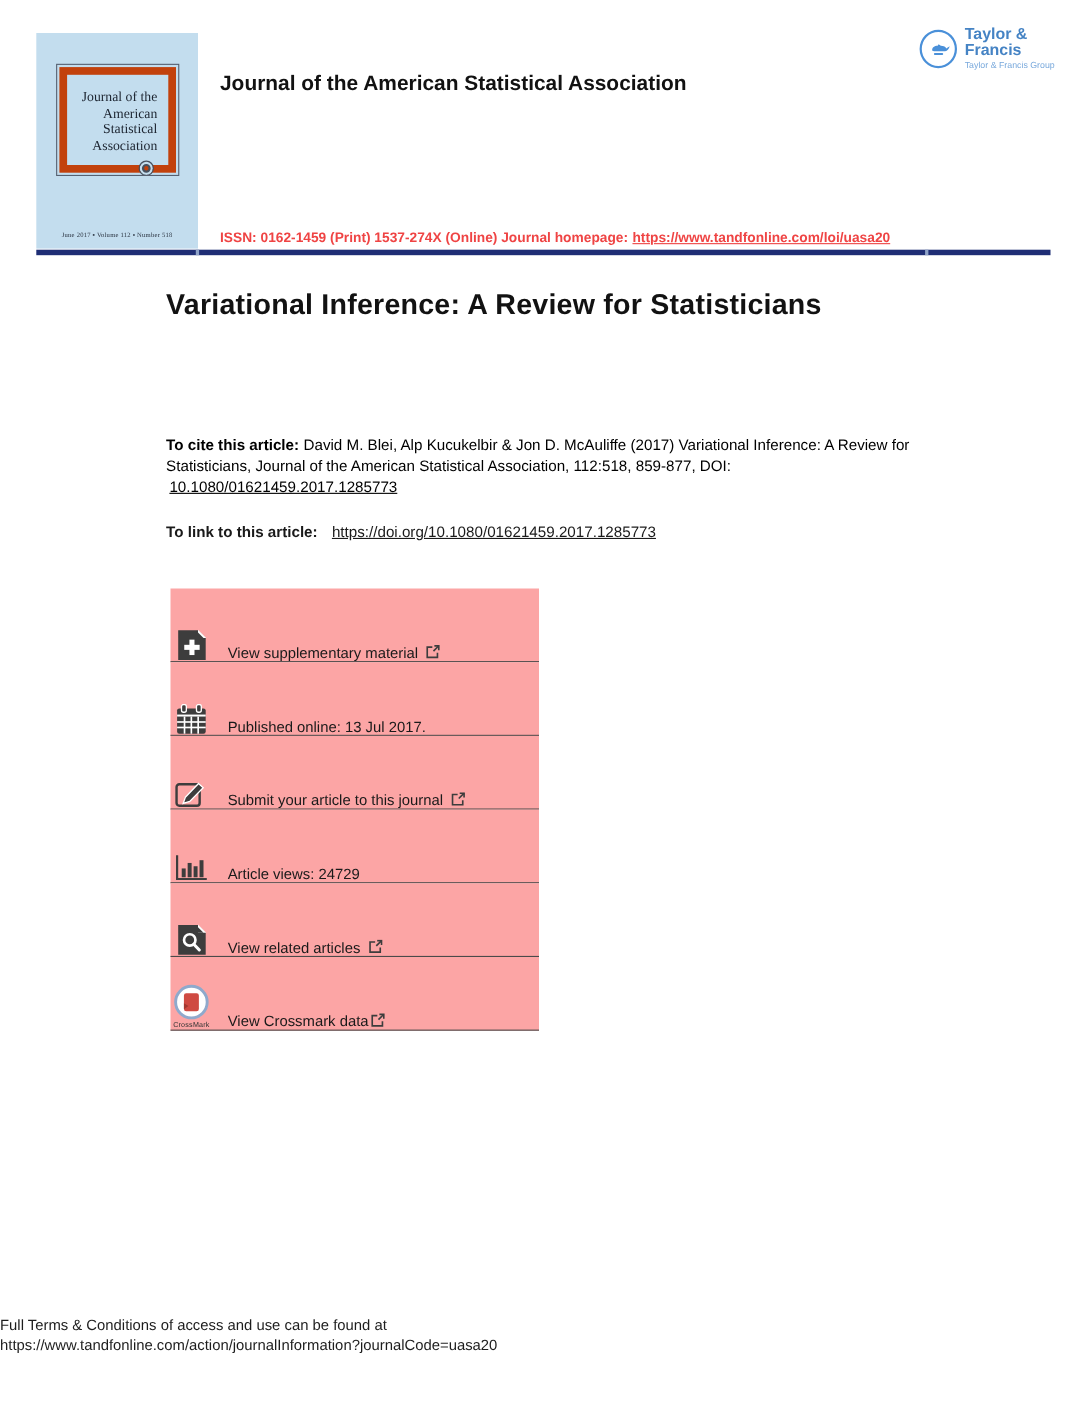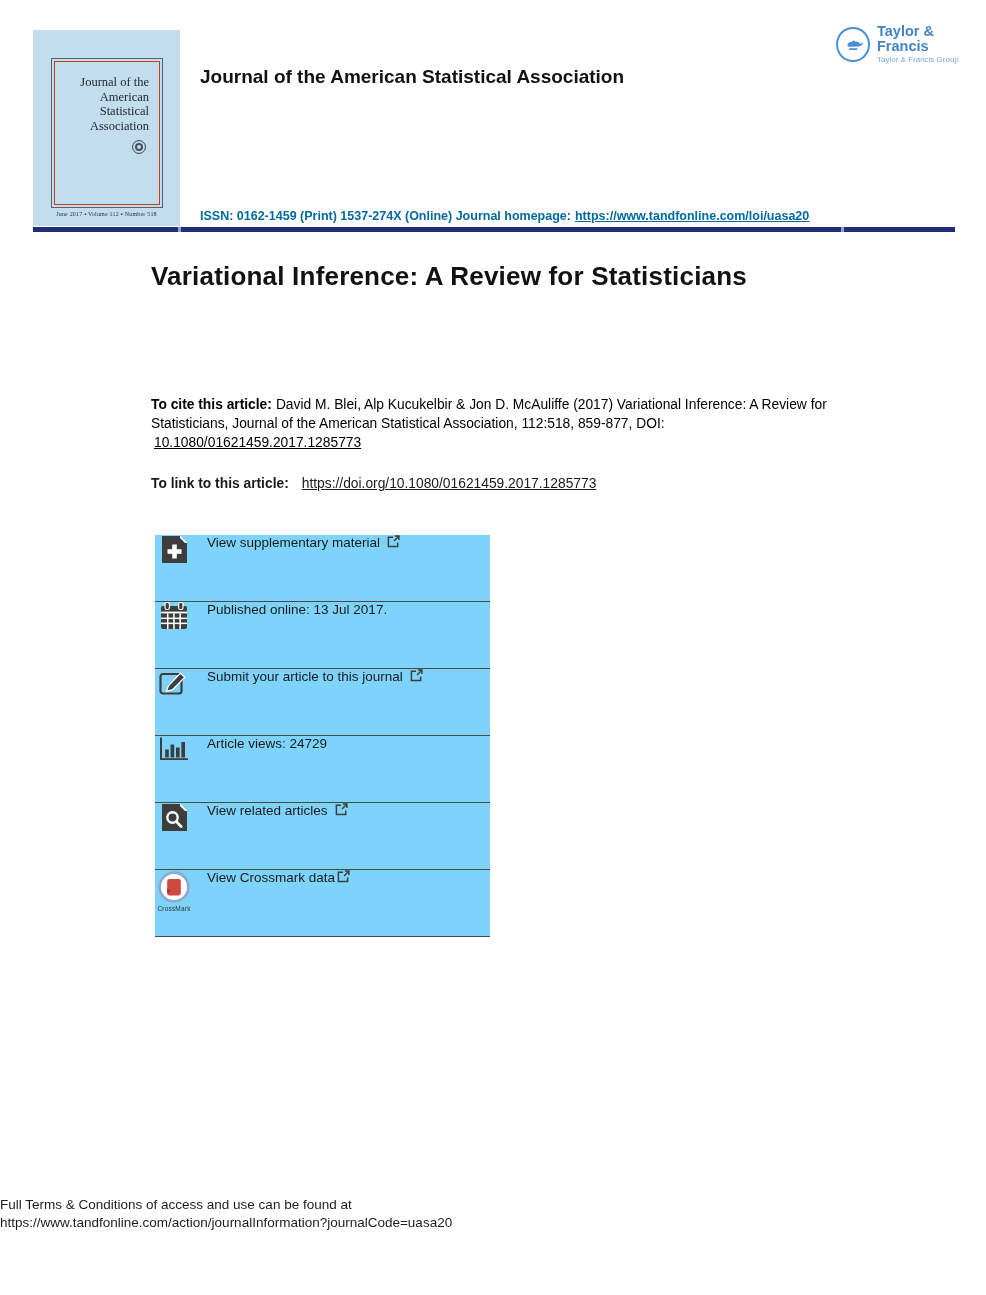--- a/index.html
+++ b/index.html
@@ -6,22 +6,22 @@
   html,body { margin:0; padding:0; background:#ffffff; }
   .page {
     position:relative; width:986px; height:1295px; background:#fff;
     font-family:"Liberation Sans", sans-serif; color:#1a1a1a; overflow:hidden;
     margin:0 auto;
   }
 
   
   .cover { position:absolute; left:33px; top:30px; width:147px; height:196px; background:#c3ddee; }
   .cover-inner {
-    position:absolute; left:21px; top:31px; right:20px; height:144px;
-    border:1px solid #c2410c; outline:1px solid #566070; outline-offset:2px;
+    position:absolute; left:21px; top:31px; right:20px; height:96px;
+    border:7px solid #c2410c; outline:1px solid #566070; outline-offset:2px;
     box-sizing:border-box; text-align:right; padding:13px 10px 0 6px;
   }
   .cover-title {
     font-family:"Liberation Serif", serif; font-size:12.5px; line-height:14.5px;
     color:#1c2430; white-space:pre-line;
   }
   .cover-emblem {
     width:12px; height:12px; border:1px solid #46505e; border-radius:50%;
     margin:7px 3px 0 auto; box-shadow: inset 0 0 0 2px #c3ddee, inset 0 0 0 4px #46505e;
   }
@@ -34,42 +34,42 @@
   .journal-name { position:absolute; left:200px; top:66px; font-size:19px; font-weight:700; color:#121212; }
 
   .tf-logo { position:absolute; left:836px; top:24px; display:flex; align-items:center; gap:7px; }
   .tf-circle {
     width:35px; height:35px; border:2.4px solid #4a90d9; border-radius:50%;
     box-sizing:border-box; display:flex; align-items:center; justify-content:center; background:#fff;
   }
   .tf-name { font-size:14.5px; font-weight:600; color:#4583c4; line-height:15px; }
   .tf-group { font-size:8px; color:#79a9dc; margin-top:1px; }
 
-  .issn-line { position:absolute; left:200px; top:209px; font-size:12.5px; font-weight:600; color:#0369a1; }
+  .issn-line { position:absolute; left:200px; top:209px; font-size:12.5px; font-weight:600; color:#ef4444; }
   .issn-line .url { text-decoration:underline; margin-left:4px; cursor:pointer; }
 
   .rule { position:absolute; left:33px; top:227px; width:922px; height:5px; background:#1f2e75; }
   .rule .notch { position:absolute; top:0; width:3px; height:5px; background:#8fa3c8; }
   .rule .notch.n1 { left:145px; } .rule .notch.n2 { left:808px; }
 
   
   .article-title { position:absolute; left:151px; top:261px; font-size:26px; font-weight:600; color:#121212; letter-spacing:.2px; }
   .authors { position:absolute; left:151px; top:338px; font-size:16.5px; font-weight:700; color:#121212; }
 
   .cite-block { position:absolute; left:151px; top:395px; width:694px; font-size:13.8px; line-height:19px; color:#000000; }
   .bold-label { font-weight:700; margin-right:4px; }
   .ulink { text-decoration:underline; cursor:pointer; }
   .link-line { position:absolute; left:151px; top:476px; font-size:13.8px; color:#1a1a1a; }
   .link-line .ulink { margin-left:9px; }
 
   
   .actions { position:absolute; left:155px; top:535px; width:335px; }
   .action-row {
     height:66px; border-bottom:1px solid #4a4a4a;
-    display:flex; align-items:flex-start; gap:14px; cursor:pointer; background:#7dd3fc;
+    display:flex; align-items:flex-end; gap:14px; cursor:pointer; background:#fca5a5;
   }
   .action-icon { width:38px; display:flex; flex-direction:column; align-items:center; justify-content:center; flex:0 0 38px; }
   .action-label { font-size:13.5px; color:#1a1a1a; white-space:nowrap; }
   .ext { margin-left:7px; vertical-align:-1px; }
   .crossmark-caption { font-size:6.5px; color:#333; margin-top:1px; letter-spacing:.2px; }
 
   
   .footer { position:absolute; left:0; right:0; top:1196px; text-align:left; font-size:13.5px; line-height:17.5px; color:#1d1d1d; }
 </style>
 </head>

